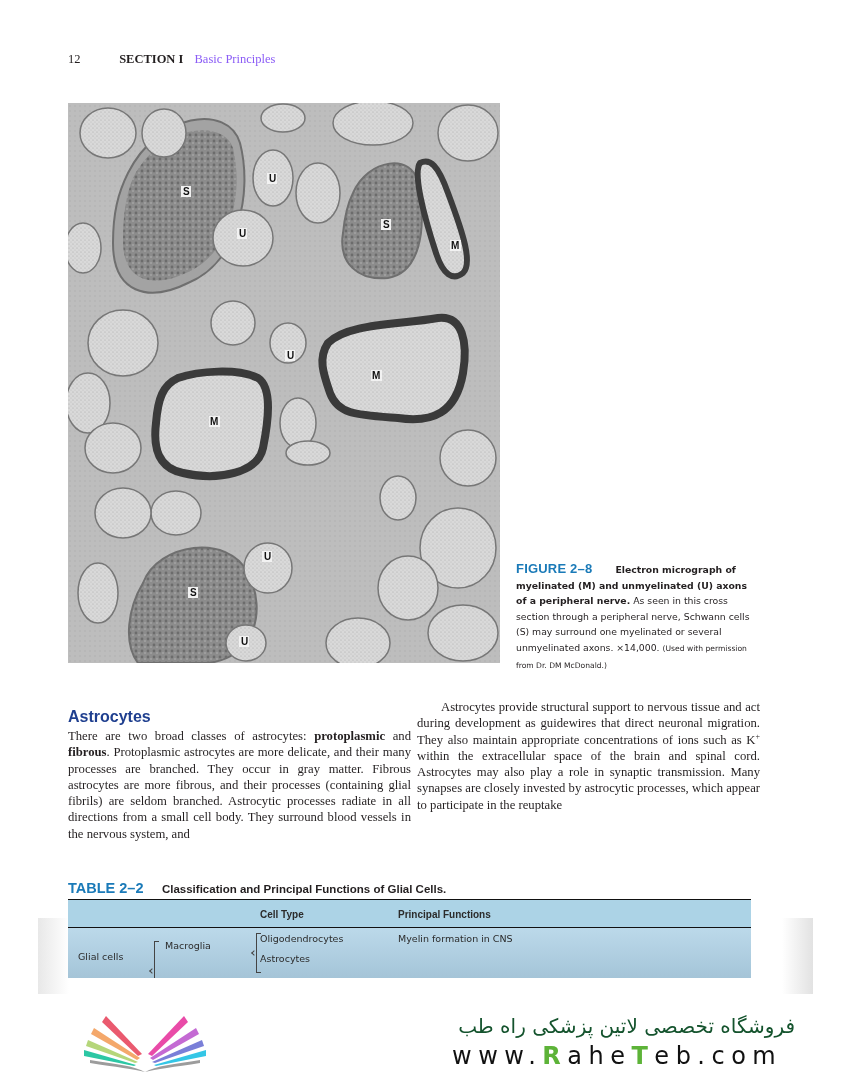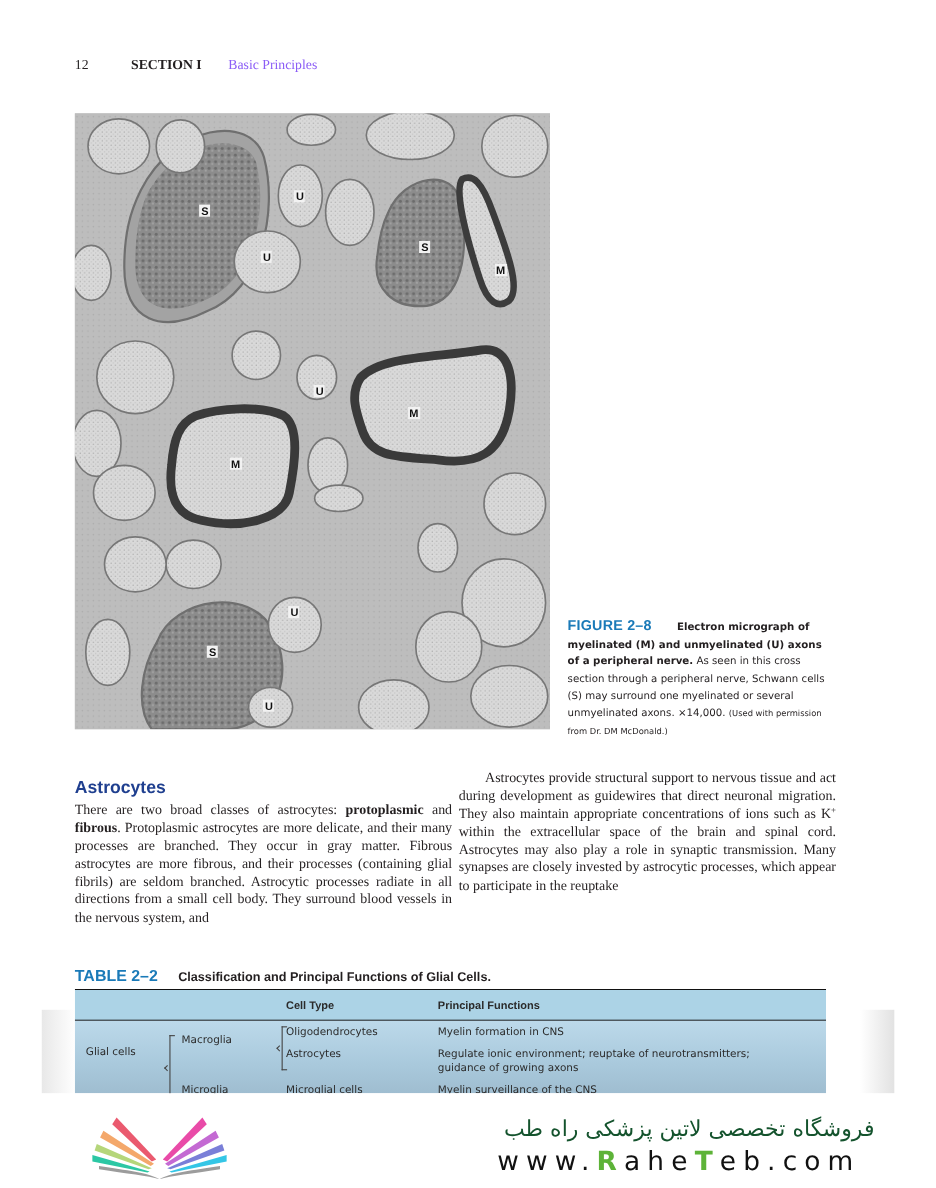--- a/index.html
+++ b/index.html
@@ -1,21 +1,21 @@
 <!DOCTYPE html>
 <html><head>
 <meta charset="utf-8">
 <style>
   * { box-sizing: border-box; margin: 0; padding: 0; }
   html, body { width: 851px; height: 1080px; background: #ffffff; overflow: hidden; }
   body { position: relative; font-family: "Liberation Serif", "DejaVu Serif", serif; color: #231f20; }
 
   .running-head { position: absolute; top: 52px; left: 68px; font-size: 12.5px; white-space: nowrap; }
   .running-head .pg { display: inline-block; width: 48px; }
-  .running-head .sec { font-weight: bold; margin-right: 21px; }
+  .running-head .sec { font-weight: bold; margin-right: 8px; }
   .running-head .ttl { color: #8b5cf6; }
 
   
   .micrograph { position: absolute; left: 68px; top: 103px; width: 432px; height: 560px; background: #b9b9b9; overflow: hidden; }
   .micrograph svg { display: block; }
   .cell-label { font-family: "Liberation Sans", sans-serif; font-size: 10px; font-weight: bold; fill: #111; }
   .cell-label-bg { fill: #f2f2f2; }
 
   
   .caption { position: absolute; left: 516px; top: 561px; width: 240px; font-family: "DejaVu Sans", sans-serif; font-size: 9.3px; line-height: 15.6px; color: #231f20; }
@@ -32,21 +32,21 @@
   .col p.indent { text-indent: 24px; }
   sup { font-size: 8px; vertical-align: super; line-height: 0; }
 
   
   .table-title { position: absolute; left: 68px; top: 879px; font-family: "Liberation Sans", sans-serif; white-space: nowrap; }
   .table-title .tnum { font-weight: bold; color: #1a7ab8; font-size: 14.5px; margin-right: 14px; }
   .table-title .tcap { font-weight: bold; font-size: 11.5px; color: #231f20; margin-top: 24px; }
 
   .shadow-band { position: absolute; left: 38px; top: 918px; width: 775px; height: 76px;
     background: linear-gradient(90deg, #e8e8e8 0%, #ffffff 4%, #ffffff 96%, #e2e2e2 100%); }
-  .glial-table { position: absolute; left: 68px; top: 899px; width: 683px; height: 95px; overflow: hidden;
+  .glial-table { position: absolute; left: 68px; top: 899px; width: 683px; height: 79px; overflow: hidden;
     font-family: "DejaVu Sans", sans-serif; font-size: 9.5px; color: #2b2b2b; }
   .thead { height: 29px; background: #acd3e6; border-top: 1.5px solid #111; border-bottom: 1.5px solid #111; position: relative; }
   .thead span { position: absolute; top: 9px; font-weight: bold; font-family: "Liberation Sans", sans-serif; font-size: 10px; }
   .tbody { position: relative; height: 66px; background: linear-gradient(180deg, #bcd9ea 0%, #a9c9dc 60%, #9fbdd0 100%); }
   .tbody .cell { position: absolute; white-space: nowrap; }
   .tbody .wrap { white-space: normal; width: 330px; line-height: 12.5px; }
   .brace { position: absolute; border-left: 1px solid #444; }
   .brace::before, .brace::after { content: ""; position: absolute; left: -1px; width: 5px; border-top: 1px solid #444; }
   .brace::before { top: 0; }
   .brace::after { bottom: 0; }
@@ -213,21 +213,20 @@
 
     <div class="brace" style="left:188px; top:5px; height:40px">
         <span class="nub" style="top:18px"></span>
       </div>
 
     <span class="cell" style="left:192px; top:5px">Oligodendrocytes</span>
     <span class="cell" style="left:192px; top:25px">Astrocytes</span>
     <span class="cell" style="left:192px; top:58px">Microglial cells</span>
 
     <span class="cell" style="left:330px; top:5px">Myelin formation in CNS</span>
-    <span class="cell wrap" style="left:330px; top:25px">Regulate ionic environment; reuptake of neurotransmitters; guidance of growing axons</span>
     <span class="cell" style="left:330px; top:58px">Myelin surveillance of the CNS</span>
   </div>
 </div>
 
 <div class="cutoff"></div>
 
 <svg class="logo" viewBox="0 0 130 62">
   <path d="M26,6 L62,44 L58,46 L22,12 Z" fill="#ea5a6f"></path>
   <path d="M14,18 L60,48 L57,50 L11,24 Z" fill="#f4a86b"></path>
   <path d="M8,30 L58,52 L55,53 L6,36 Z" fill="#b5d67a"></path>

